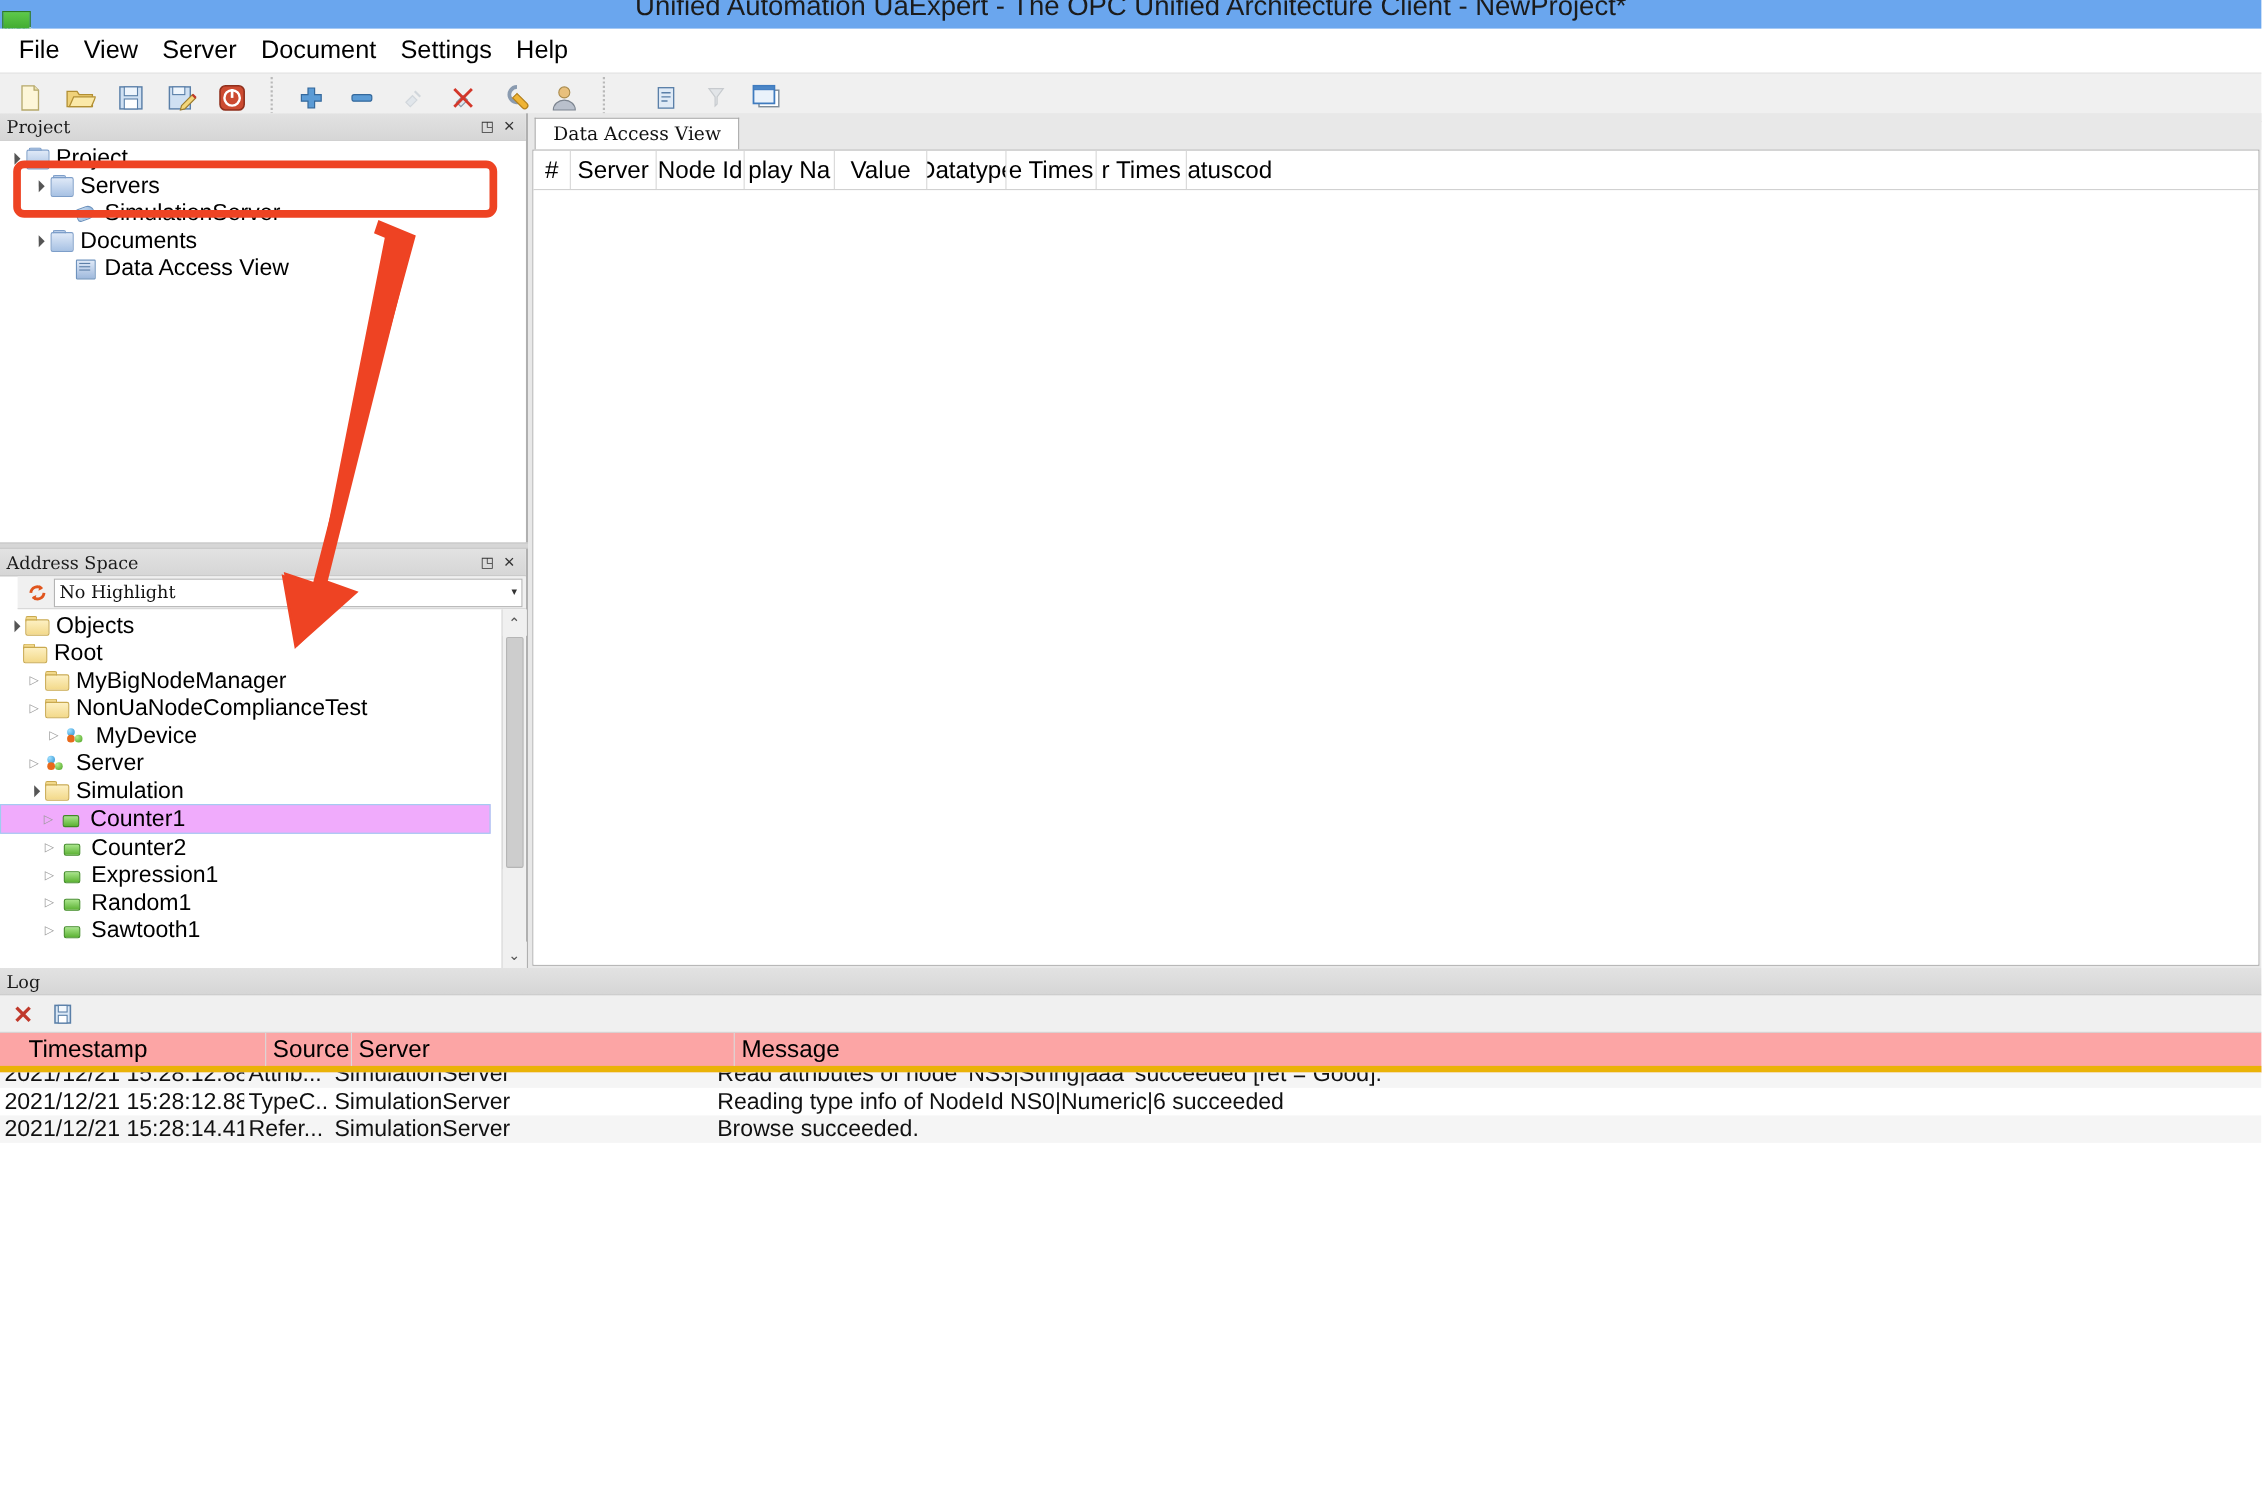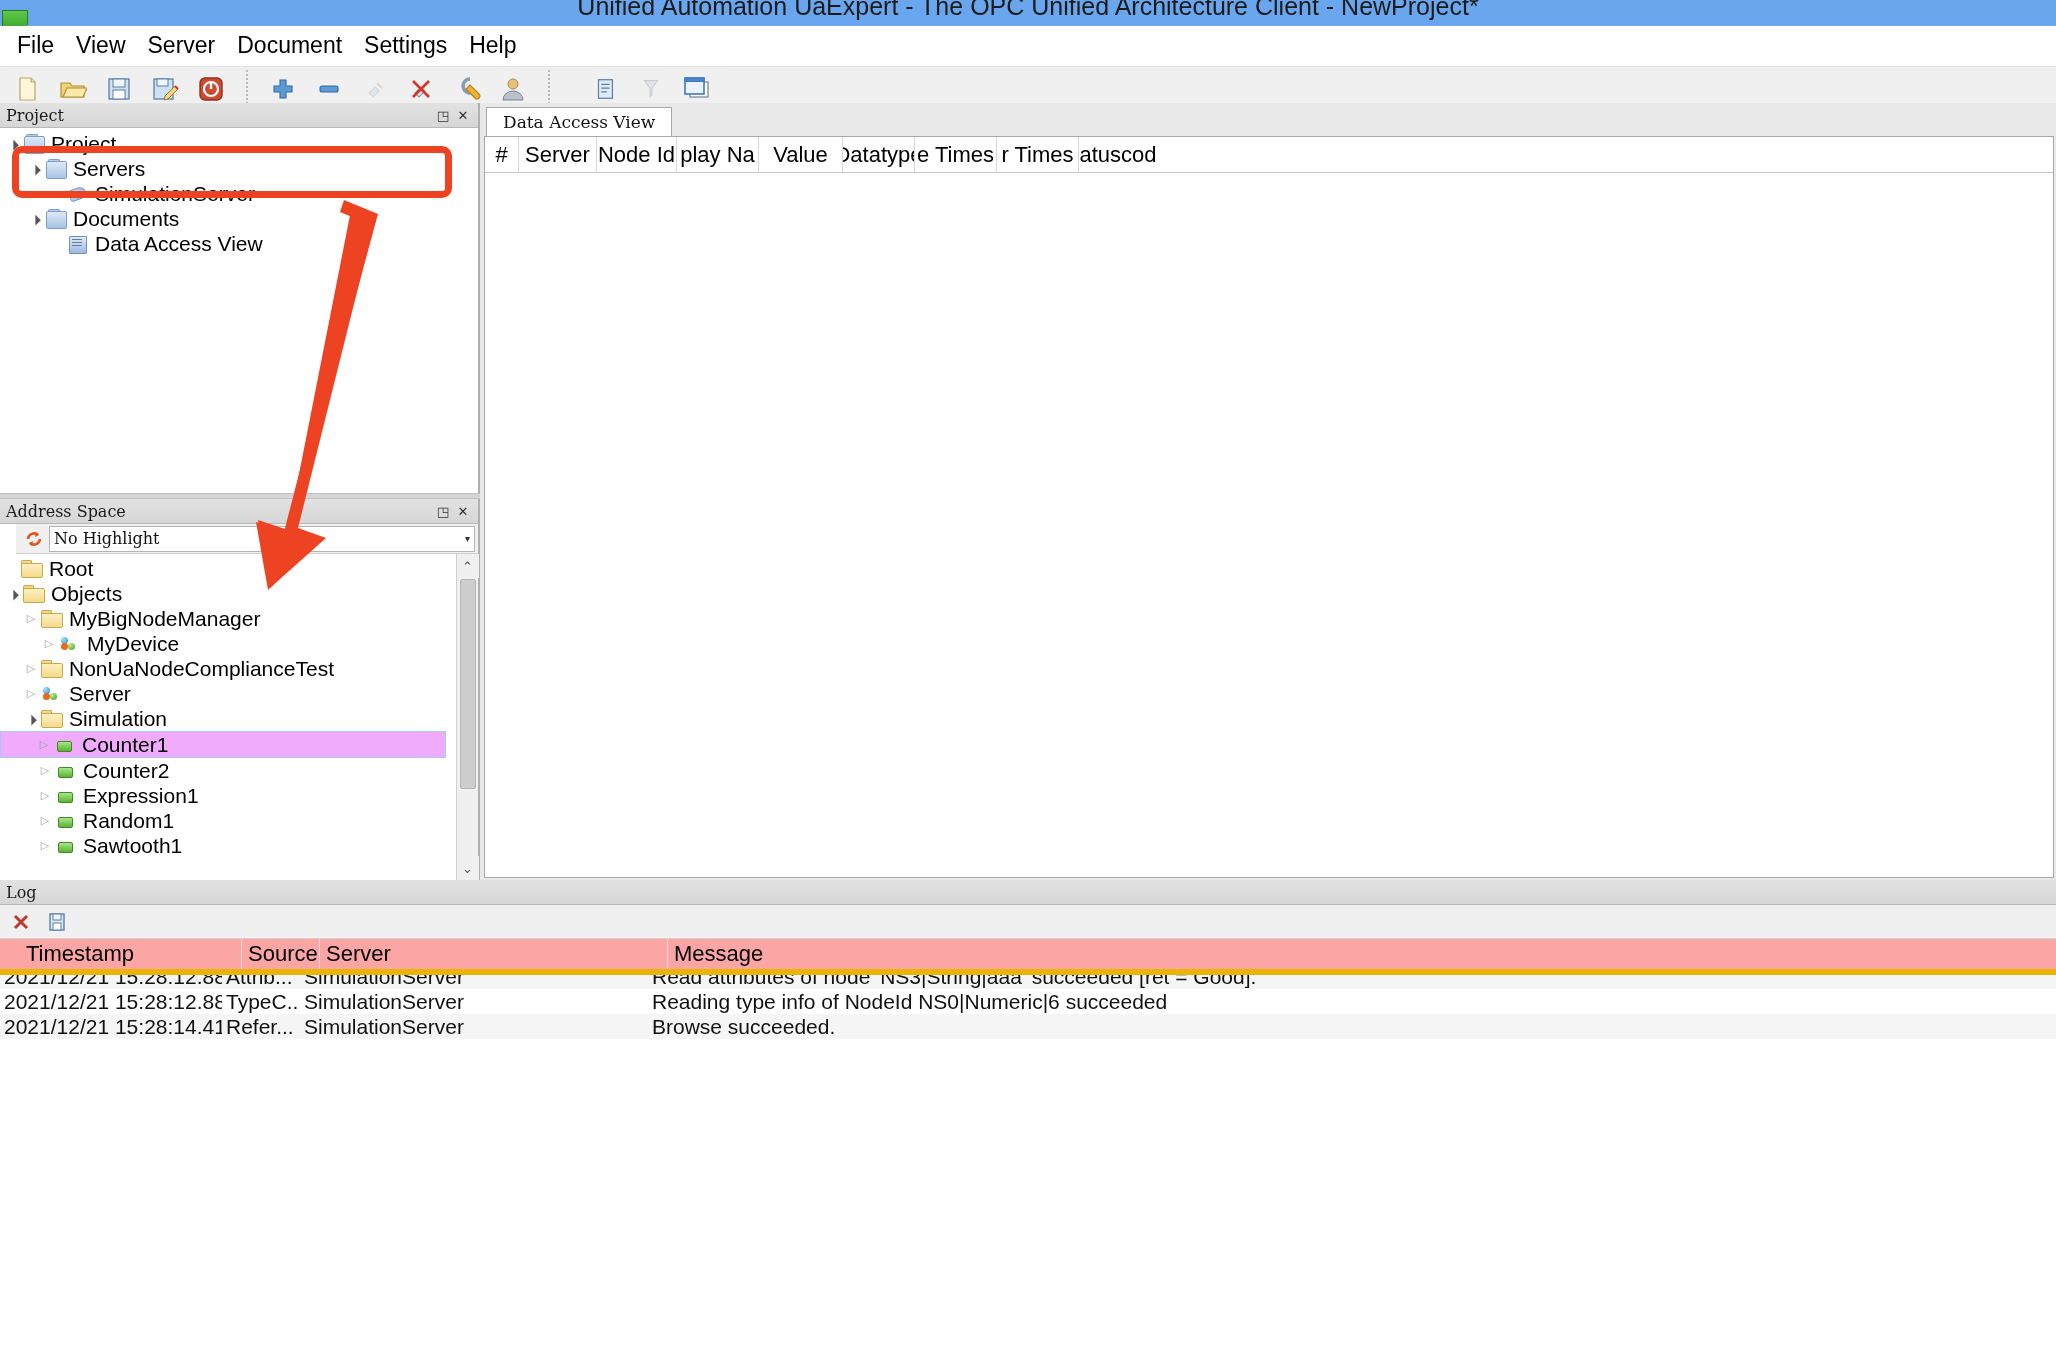--- a/index.html
+++ b/index.html
@@ -558,44 +558,44 @@
             <path d="M8 17 l-3 -3 4 -2 z" fill="#e0551d"></path>
           </svg>
       </span>
       <div class="combo">
         <span>No Highlight</span>
         <span class="arrow">▾</span>
       </div>
     </div>
     <div class="addr-tree-wrap">
       <div class="addr-tree">
+        <div class="tree-row" style="padding-left:4px">
+          <span class="twisty open"></span>
+          <span class="ic ic-folder-yellow"></span>
+          <span>Objects</span>
+        </div>
         <div class="tree-row" style="padding-left:2px">
           <span class="twisty empty"></span>
           <span class="ic ic-folder-yellow"></span>
           <span>Root</span>
         </div>
-        <div class="tree-row" style="padding-left:4px">
-          <span class="twisty open"></span>
-          <span class="ic ic-folder-yellow"></span>
-          <span>Objects</span>
-        </div>
         <div class="tree-row" style="padding-left:22px">
           <span class="twisty closed"></span>
           <span class="ic ic-folder-yellow"></span>
           <span>MyBigNodeManager</span>
         </div>
+        <div class="tree-row" style="padding-left:22px">
+          <span class="twisty closed"></span>
+          <span class="ic ic-folder-yellow"></span>
+          <span>NonUaNodeComplianceTest</span>
+        </div>
         <div class="tree-row" style="padding-left:40px">
           <span class="twisty closed"></span>
           <span class="ic ic-object"></span>
           <span>MyDevice</span>
-        </div>
-        <div class="tree-row" style="padding-left:22px">
-          <span class="twisty closed"></span>
-          <span class="ic ic-folder-yellow"></span>
-          <span>NonUaNodeComplianceTest</span>
         </div>
         <div class="tree-row" style="padding-left:22px">
           <span class="twisty closed"></span>
           <span class="ic ic-object"></span>
           <span>Server</span>
         </div>
         <div class="tree-row" style="padding-left:22px">
           <span class="twisty open"></span>
           <span class="ic ic-folder-yellow"></span>
           <span>Simulation</span>

